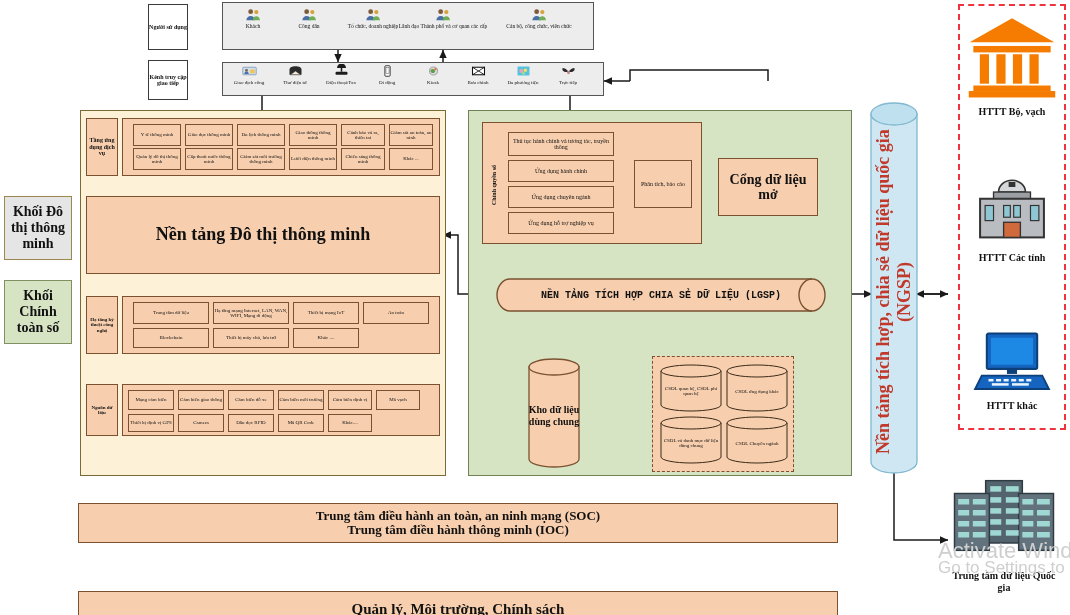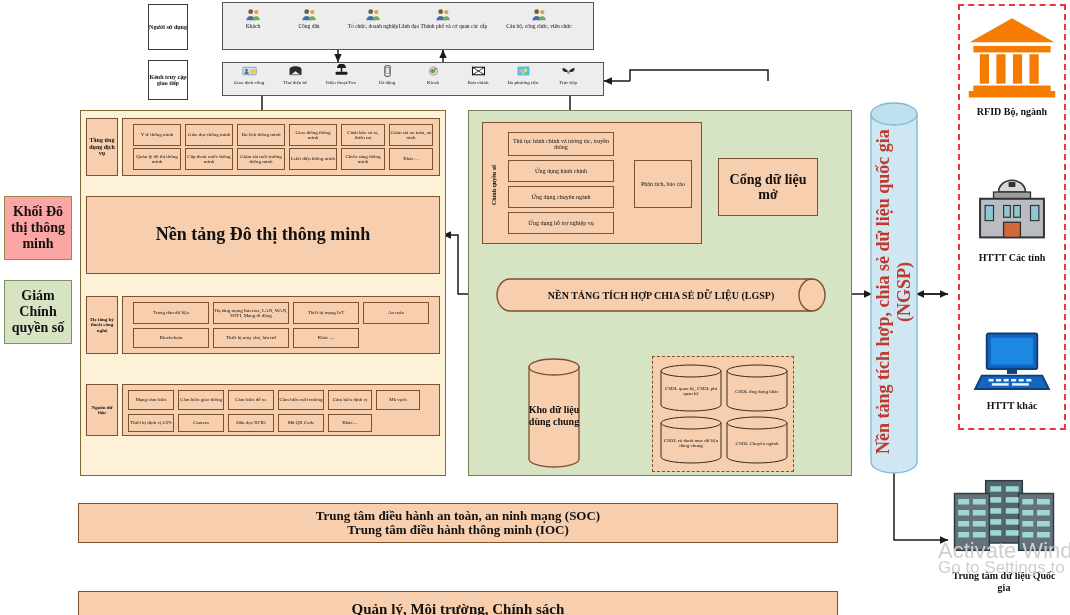--- a/index.html
+++ b/index.html
@@ -13,21 +13,21 @@
   }
   #canvas{position:absolute;left:0;top:0;width:1070px;height:615px;}
   .abs{position:absolute;box-sizing:border-box;}
   .box{
     background:#f8cfae;border:1.4px solid #7a5230;
     display:flex;align-items:center;justify-content:center;
     text-align:center;line-height:1.08;
   }
   .plain{background:#ffffff;border:1.4px solid #3a3a3a;}
   .grey{background:#ededed;border:1.6px solid #555;}
-  .cream{background:#fca5a5;border:1.5px solid #9a8850;}
+  .cream{background:#e5e5e5;border:1.5px solid #9a8850;}
   .green{background:#d7e4c4;border:1.5px solid #7f9160;}
   .greenzone{background:#d7e4c4;border:1.6px solid #6f8354;}
   .creamzone{background:#fdf2d8;border:1.6px solid #7a6a36;}
   .lbl{font-weight:bold;}
   .t5{font-size:5px;}
   .t6{font-size:6px;}
   .t10{font-size:10px;}
   .t11{font-size:14px;}
   .t12{font-size:18px;}
   .t13{font-size:13px;}
@@ -93,21 +93,21 @@
       <line x1="948" y1="294" x2="916" y2="294" marker-end="url(#ah)"></line>
 
       <path d="M894,472 L894,540 L948,540" marker-end="url(#ah)"></path>
     </g>
   </svg>
 
   <div class="abs cream lbl t11" style="left:4px;top:196px;width:68px;height:64px;display:flex;align-items:center;justify-content:center;text-align:center;">
     <span>Khối Đô thị thông minh</span>
   </div>
   <div class="abs green lbl t11" style="left:4px;top:280px;width:68px;height:64px;display:flex;align-items:center;justify-content:center;text-align:center;">
-    <span>Giám Chính quyền số</span>
+    <span>Khối Chính toàn số</span>
   </div>
 
   <div class="abs plain lbl t6" style="left:148px;top:4px;width:40px;height:46px;display:flex;align-items:center;justify-content:center;text-align:center;">
     <span>Người sử dụng</span>
   </div>
 
   <div class="abs plain lbl t6" style="left:148px;top:60px;width:40px;height:40px;display:flex;align-items:center;justify-content:center;text-align:center;">
     <span>Kênh truy cập giao tiếp</span>
   </div>
 
@@ -362,21 +362,21 @@
 
   <div class="abs box lbl t11" style="left:718px;top:158px;width:100px;height:58px;">
     <span>Cổng dữ liệu mở</span>
   </div>
 
   <div class="abs" style="left:496px;top:278px;width:330px;height:34px;">
     <svg viewBox="0 0 330 34" style="position:absolute;left:0;top:0;width:330px;height:34px;">
       <path d="M14,1 H316 a13,16 0 0 1 0,32 H14 a13,16 0 0 1 0,-32 z" fill="#f8cfae" stroke="#7a5230" stroke-width="1.4"></path>
       <path d="M316,1 a13,16 0 0 0 0,32" fill="none" stroke="#7a5230" stroke-width="1.4"></path>
     </svg>
-    <div class="lbl t10" style="position:absolute;left:0;top:0;width:330px;height:34px;display:flex;align-items:center;justify-content:center;text-align:center;">
+    <div class="lbl t10" style="position:absolute;left:0;top:0;width:330px;height:34px;display:flex;align-items:center;justify-content:center;text-align:center;font-family:Liberation Mono, monospace;">
       <span>NỀN TẢNG TÍCH HỢP CHIA SẺ DỮ LIỆU (LGSP)</span>
     </div>
   </div>
 
   <div class="abs" style="left:528px;top:358px;width:52px;height:110px;">
     <svg viewBox="0 0 52 110" style="position:absolute;left:0;top:0;width:52px;height:110px;">
       <path d="M1,9 v92 a25,8 0 0 0 50,0 v-92 z" fill="#f8cfae" stroke="#7a5230" stroke-width="1.3"></path>
       <ellipse cx="26" cy="9" rx="25" ry="8" fill="#f8cfae" stroke="#7a5230" stroke-width="1.3"></ellipse>
     </svg>
     <div class="lbl t10" style="position:absolute;left:0;top:12px;width:52px;height:92px;display:flex;align-items:center;justify-content:center;text-align:center;line-height:1.25;">
@@ -439,21 +439,21 @@
     <svg viewBox="0 0 100 92" style="width:92px;height:86px;">
       <path d="M50 4 L96 30 H4 z" fill="#f57c00"></path>
       <rect x="8" y="34" width="84" height="7" fill="#f57c00"></rect>
       <rect x="15" y="43" width="10" height="32" fill="#f57c00"></rect>
       <rect x="33" y="43" width="10" height="32" fill="#f57c00"></rect>
       <rect x="51" y="43" width="10" height="32" fill="#f57c00"></rect>
       <rect x="69" y="43" width="10" height="32" fill="#f57c00"></rect>
       <rect x="8" y="77" width="84" height="6" fill="#f57c00"></rect>
       <rect x="3" y="83" width="94" height="7" fill="#f57c00"></rect>
     </svg>
-    <div class="lbl t10" style="margin-top:2px;">RFID Bộ, ngành</div>
+    <div class="lbl t10" style="margin-top:2px;">HTTT Bộ, vạch</div>
   </div>
 
   <div class="abs" style="left:966px;top:170px;width:92px;height:122px;text-align:center;">
     <svg viewBox="0 0 100 82" style="width:84px;height:76px;">
       <path d="M34 22a16 14 0 0 1 32 0z" fill="#d5d7da" stroke="#333" stroke-width="2"></path>
       <rect x="46" y="10" width="8" height="6" fill="#333"></rect>
       <rect x="28" y="22" width="44" height="8" fill="#9b9ea3" stroke="#333" stroke-width="1.6"></rect>
       <rect x="12" y="30" width="76" height="46" fill="#b9bcc0" stroke="#333" stroke-width="2.4"></rect>
       <rect x="18" y="38" width="10" height="18" fill="#8fc6d4" stroke="#333" stroke-width="1.4"></rect>
       <rect x="40" y="38" width="8" height="14" fill="#8fc6d4" stroke="#333" stroke-width="1.4"></rect>

